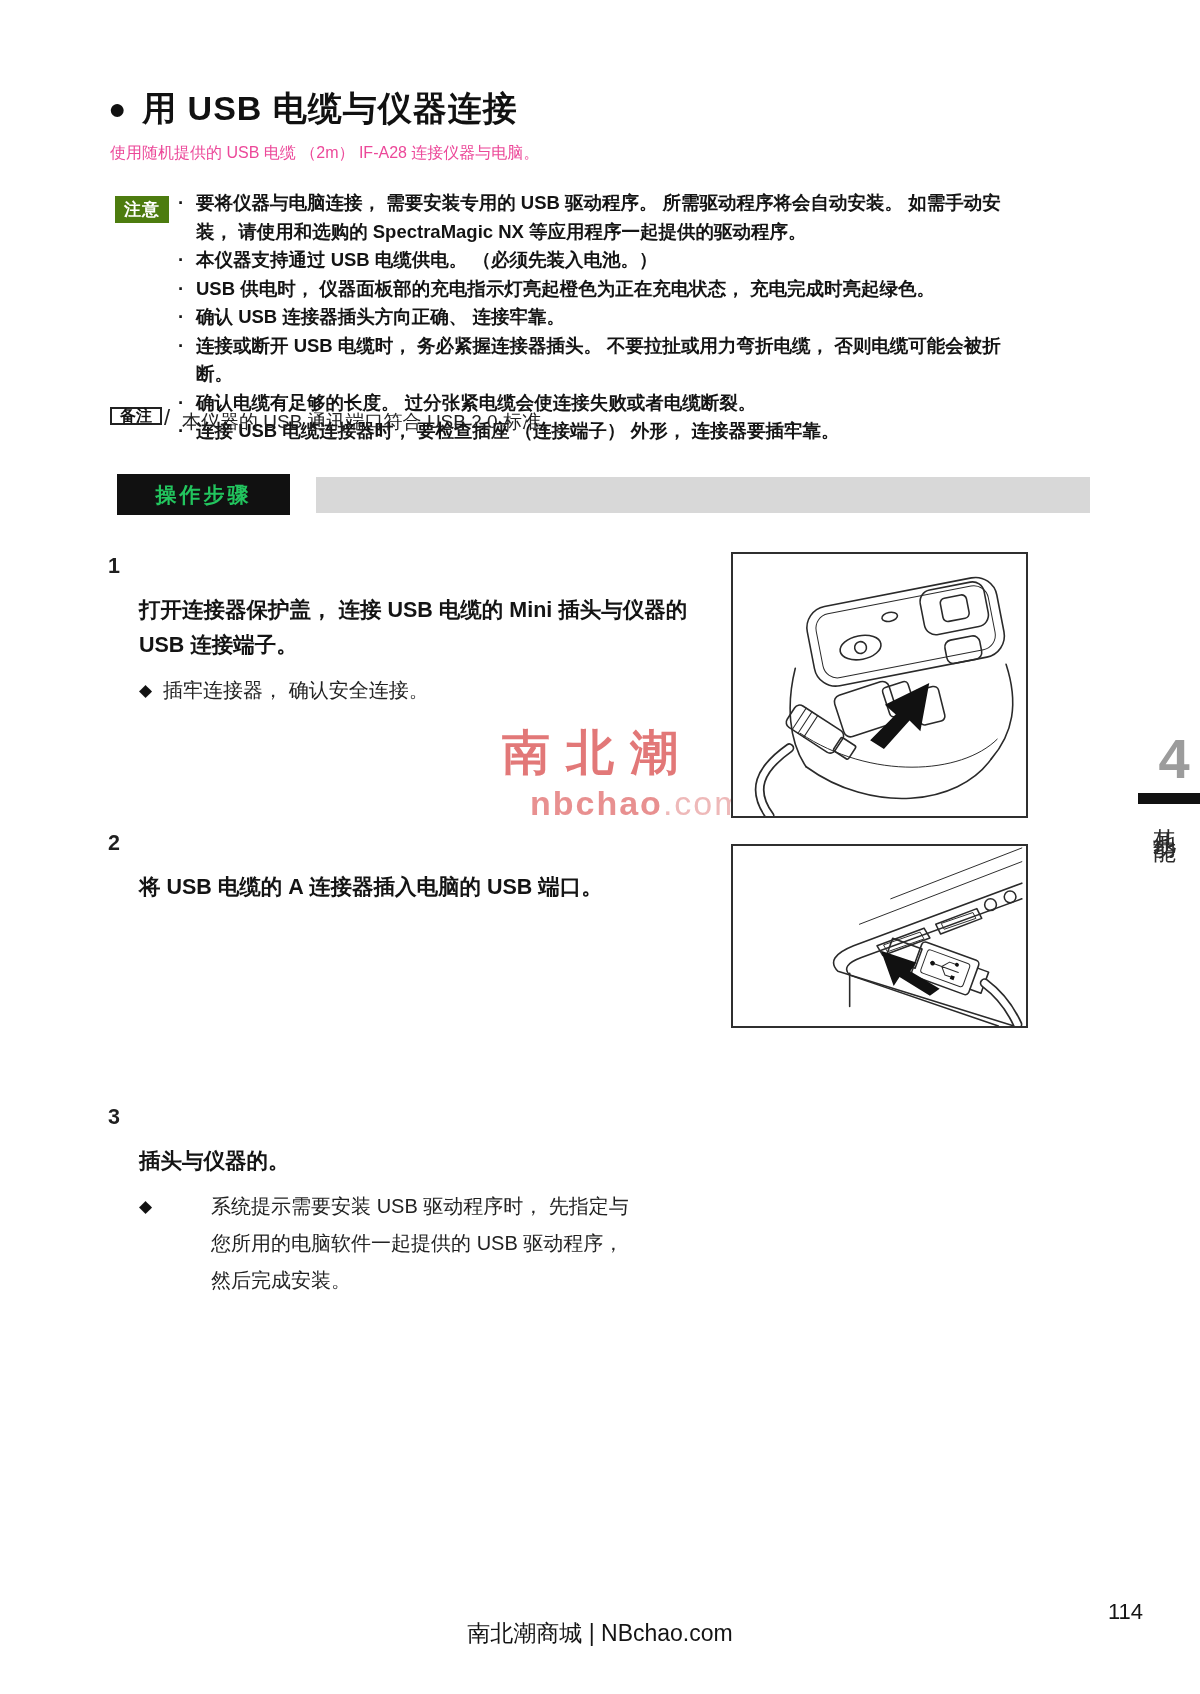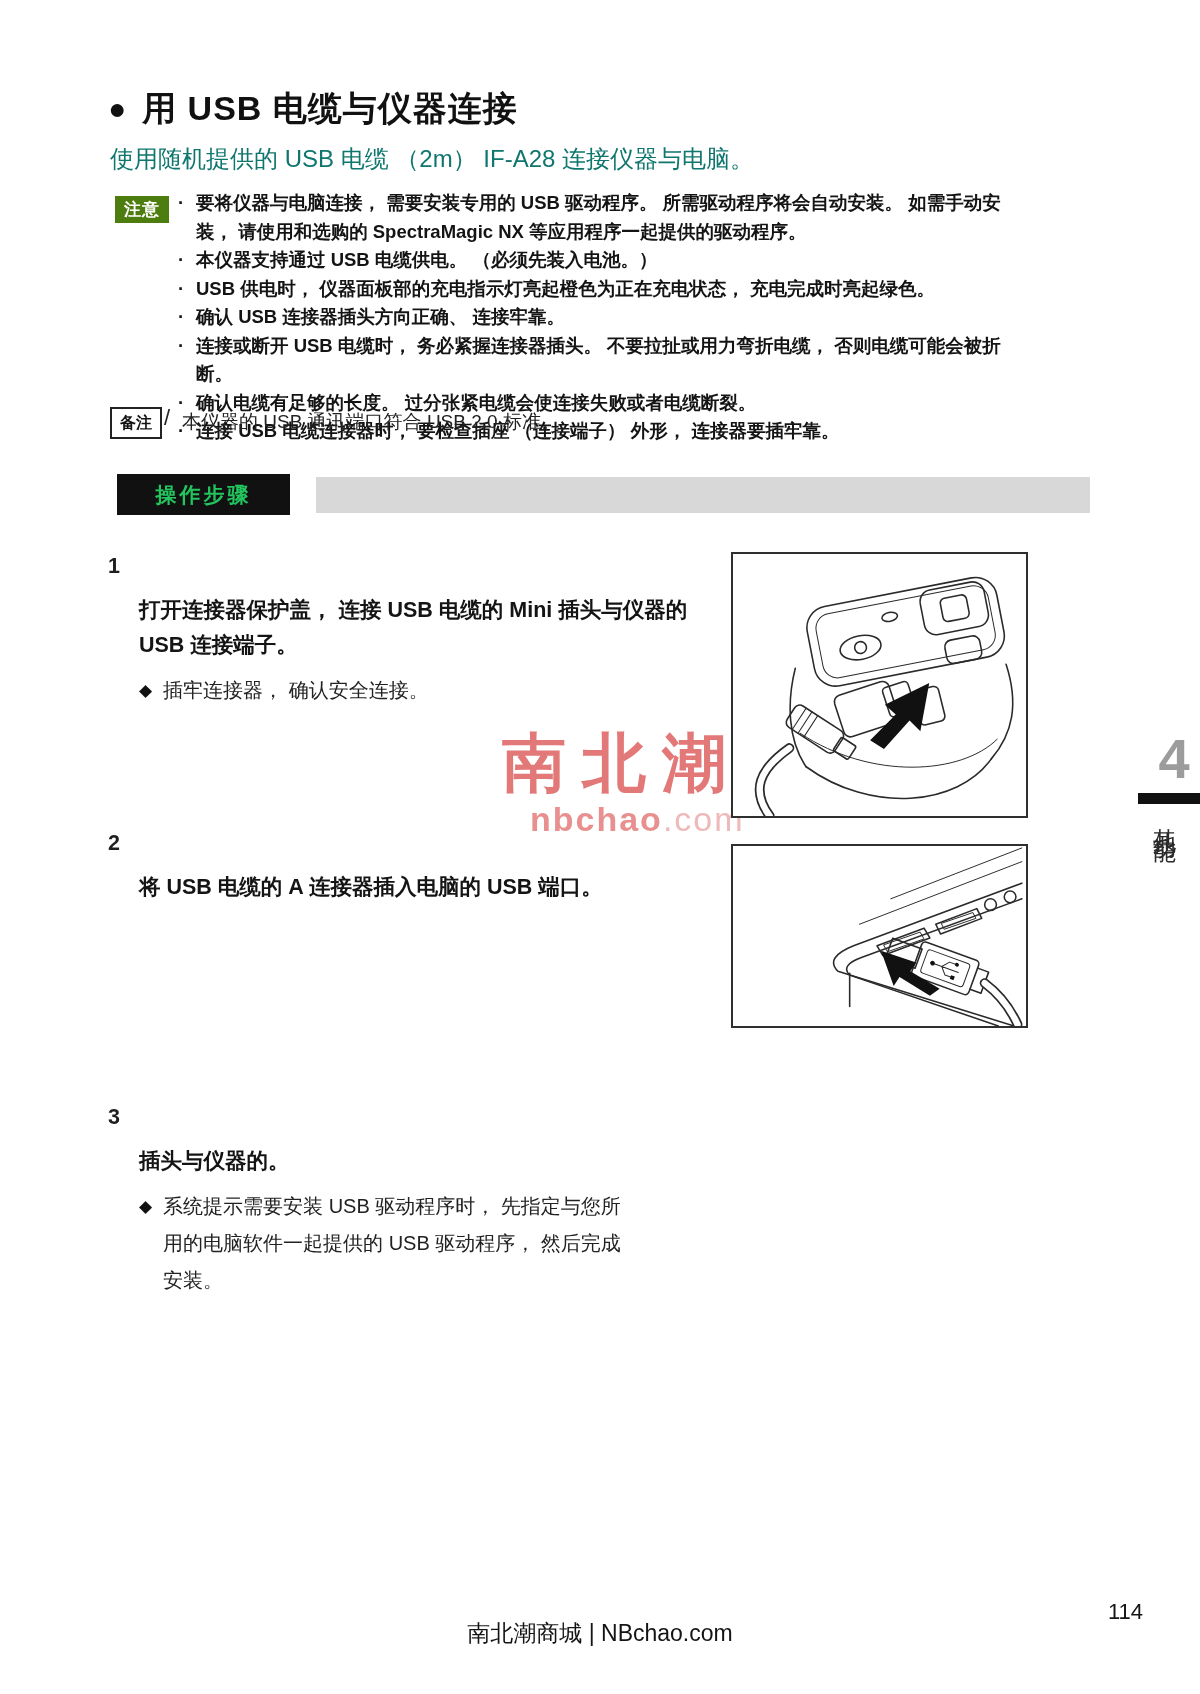--- a/index.html
+++ b/index.html
@@ -6,36 +6,36 @@
   html,body { background:#e8e8e8; }
   .page {
     position:relative; width:1200px; height:1694px; margin:0 auto;
     background:#ffffff; overflow:hidden; color:#1f1f1f;
     font-family:"Liberation Sans","DejaVu Sans",sans-serif;
   }
   
   .title-row { position:absolute; left:108px; top:86px; display:flex; align-items:center; gap:16px; z-index:2; }
   .title-bullet { font-size:30px; line-height:40px; color:#111; }
   .page-title { font-size:34px; font-weight:bold; letter-spacing:1px; color:#111; }
-  .intro { position:absolute; left:110px; top:143px; font-size:24px; color:#0f766e; z-index:2; }
+  .intro { position:absolute; left:110px; top:143px; font-size:16px; color:#ec4899; z-index:2; }
   
   .notice-badge {
     position:absolute; left:115px; top:196px; width:54px; height:27px;
     background:#4d7c0f; color:#fff; font-size:17px; font-weight:bold;
     display:flex; align-items:center; justify-content:center; letter-spacing:1px; z-index:2;
   }
   .notice-list { position:absolute; left:178px; top:189px; width:848px; list-style:none; z-index:2; }
   .notice-list li {
     position:relative; padding-left:18px; font-size:18.5px; font-weight:bold;
     line-height:28.5px; color:#141414;
   }
   .notice-list li .b-marker { position:absolute; left:0; top:0; }
   
   .memo-badge {
-    position:absolute; left:110px; top:407px; width:52px; height:32px;
+    position:absolute; left:110px; top:407px; width:52px; height:18px;
     border:2px solid #222; font-size:16px; font-weight:bold; color:#141414;
     display:flex; align-items:center; justify-content:center; z-index:2;
   }
   .memo-slash {
     position:absolute; left:164px; top:405px; width:14px; height:30px; z-index:2;
     font-size:22px; color:#222; font-weight:normal;
   }
   .memo-text { position:absolute; left:182px; top:409px; font-size:19px; color:#222; z-index:2; }
   
   .proc-badge {
@@ -48,33 +48,33 @@
   .step { position:absolute; z-index:2; }
   .step-main { display:flex; gap:15px; }
   .step-num { font-size:21.5px; font-weight:bold; line-height:35px; width:16px; flex:none; }
   .step-heading { font-size:21.5px; font-weight:bold; line-height:35px; color:#141414;margin-top:44px; }
   .step-sub { display:flex; gap:11px; margin-top:9px; padding-left:31px; }
   .diamond { font-size:17px; line-height:37px; color:#111; flex:none; }
   .sub-text { font-size:20px; line-height:37px; color:#222; }
   #step-1 { left:108px; top:549px; width:585px; }
   #step-2 { left:108px; top:826px; width:640px; }
   #step-3 { left:108px; top:1100px; width:540px; }
-  #step-3 .sub-text { width:462px; }
+  #step-3 .sub-text { width:462px;margin-left:48px; }
   
   .figure-box {
     position:absolute; border:2px solid #2f2f2f; background:#fff; z-index:2;
   }
   #figure-1 { left:731px; top:552px; width:297px; height:266px; }
   #figure-2 { left:731px; top:844px; width:297px; height:184px; }
   .figure-box svg { display:block; width:100%; height:100%; }
   
   .watermark { position:absolute; left:502px; top:732px; z-index:1; line-height:1; }
   .watermark .wm-cn {
-    font-size:64px; font-weight:bold; letter-spacing:16px; color:rgba(220,90,90,0.82);
-    font-family:Liberation Serif, serif;
+    font-size:48px; font-weight:bold; letter-spacing:16px; color:rgba(220,90,90,0.82);
+    font-family:Liberation Mono, monospace;
   }
   .watermark .wm-url { margin-top:6px; margin-left:28px; font-size:34px; letter-spacing:2px; }
   .watermark .wm-domain { font-weight:bold; color:rgba(228,125,125,0.85); }
   .watermark .wm-tld { color:rgba(234,168,168,0.8); }
   
   .chapter-number {
     position:absolute; left:1144px; top:726px; width:60px; text-align:center;
     font-size:56px; font-weight:bold; color:#9c9c9c; z-index:2;
   }
   .chapter-bar { position:absolute; left:1138px; top:793px; width:62px; height:11px; background:#111; z-index:2; }

